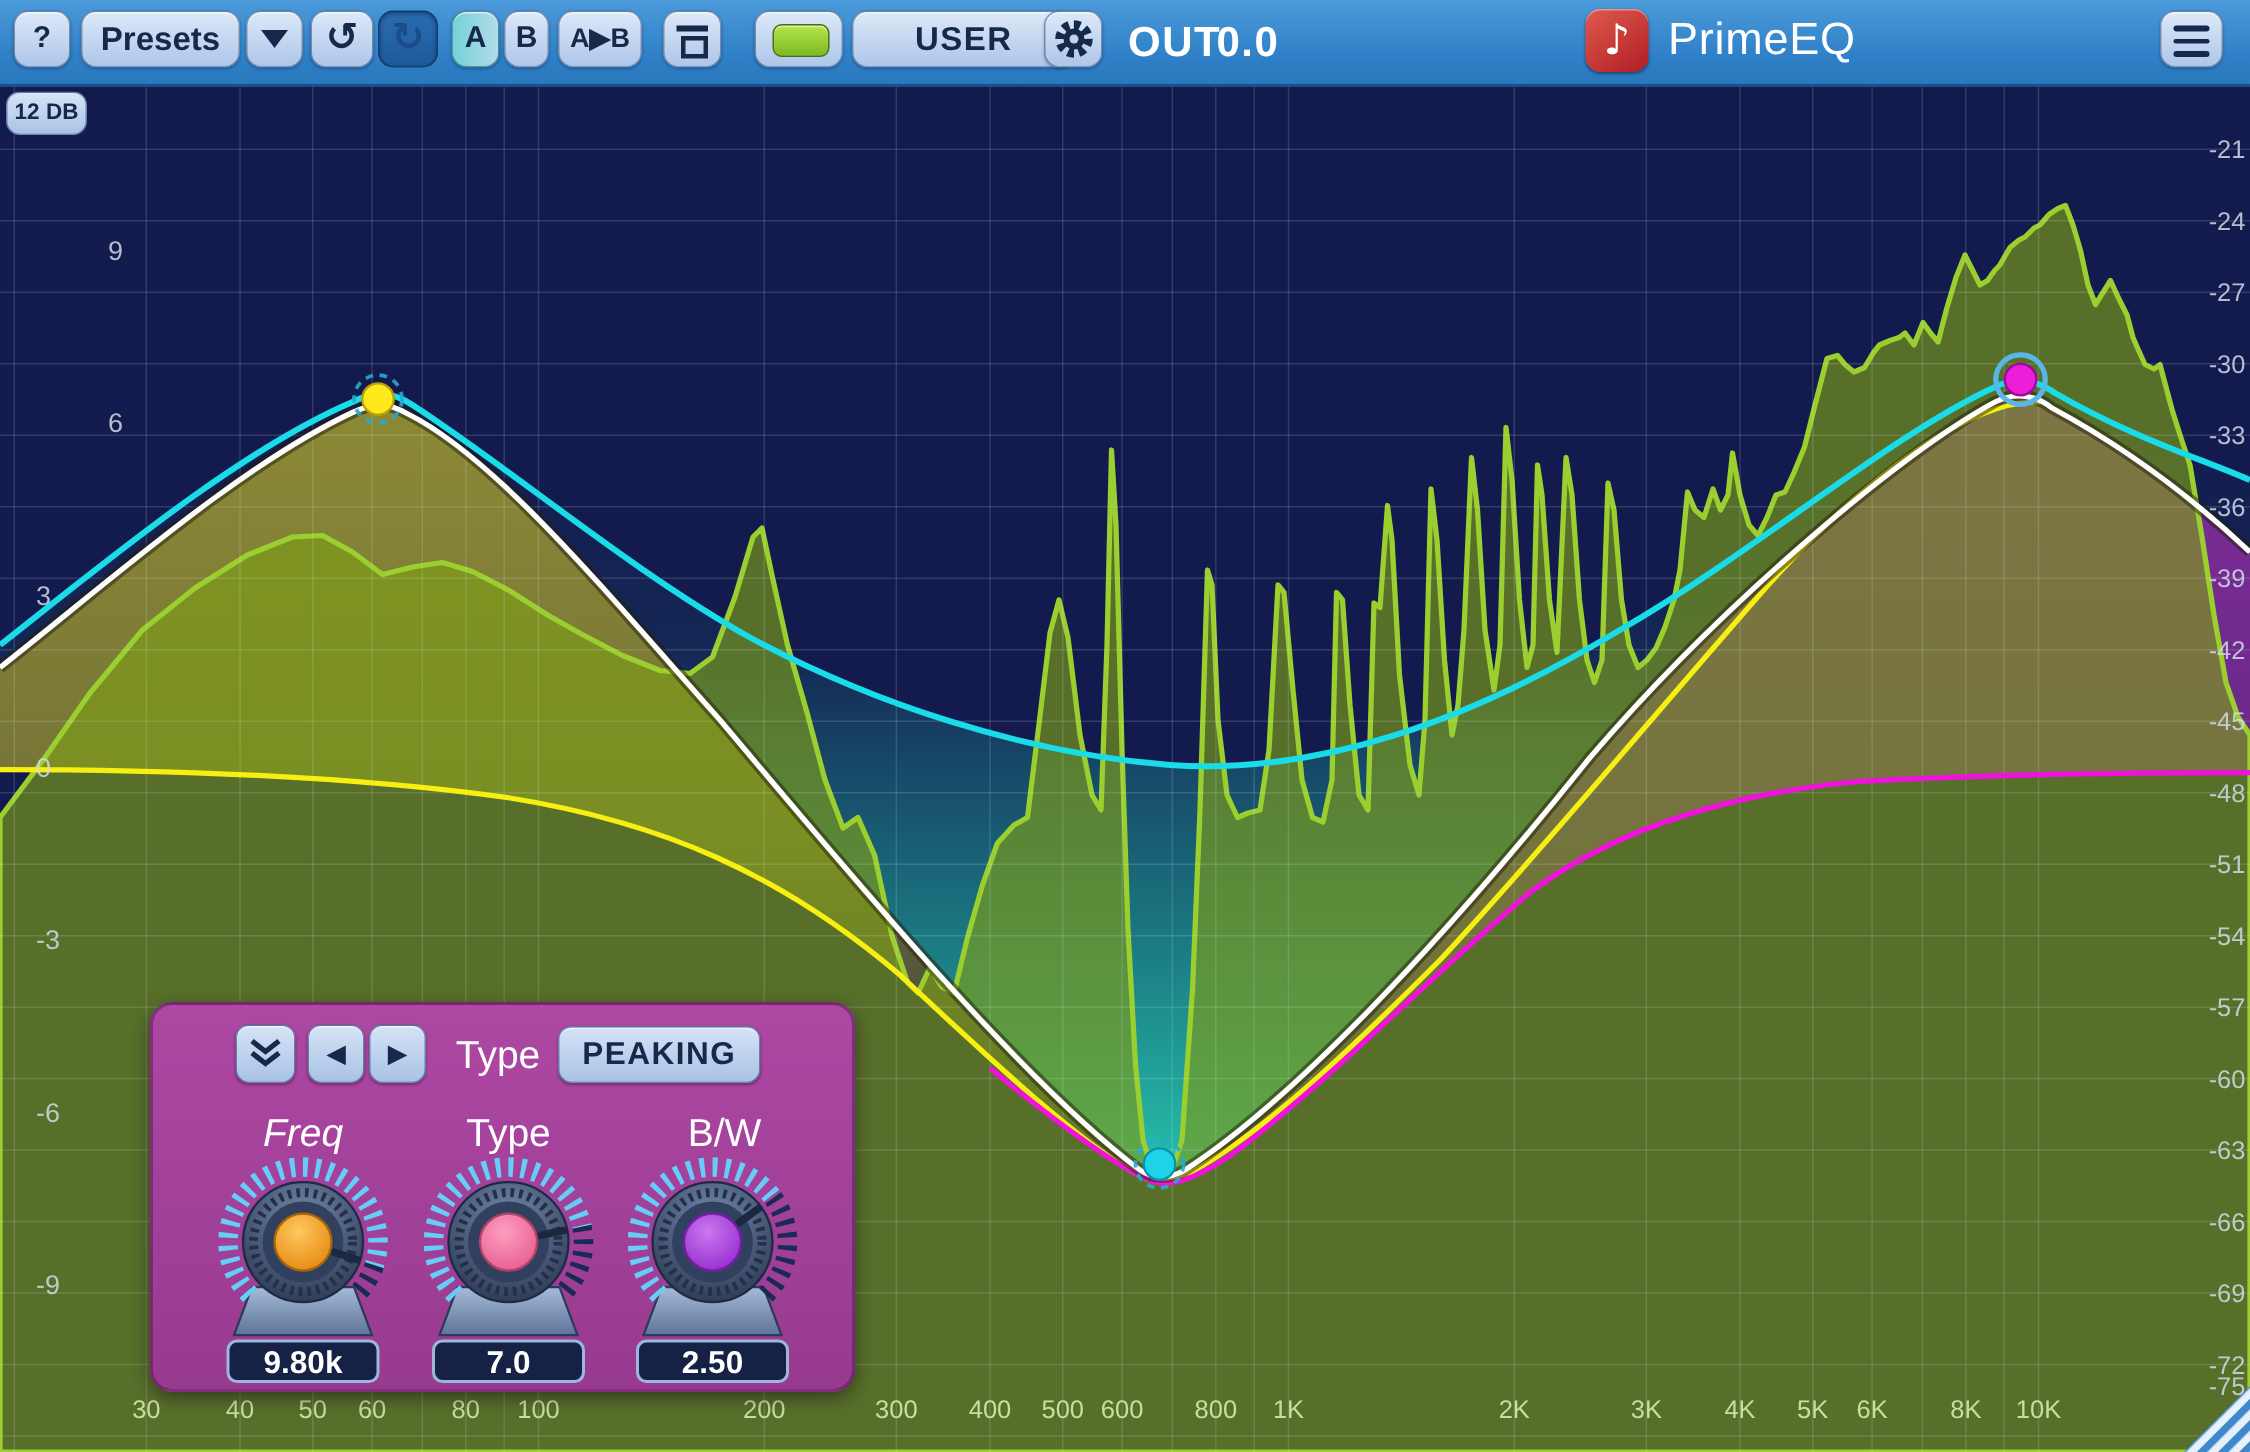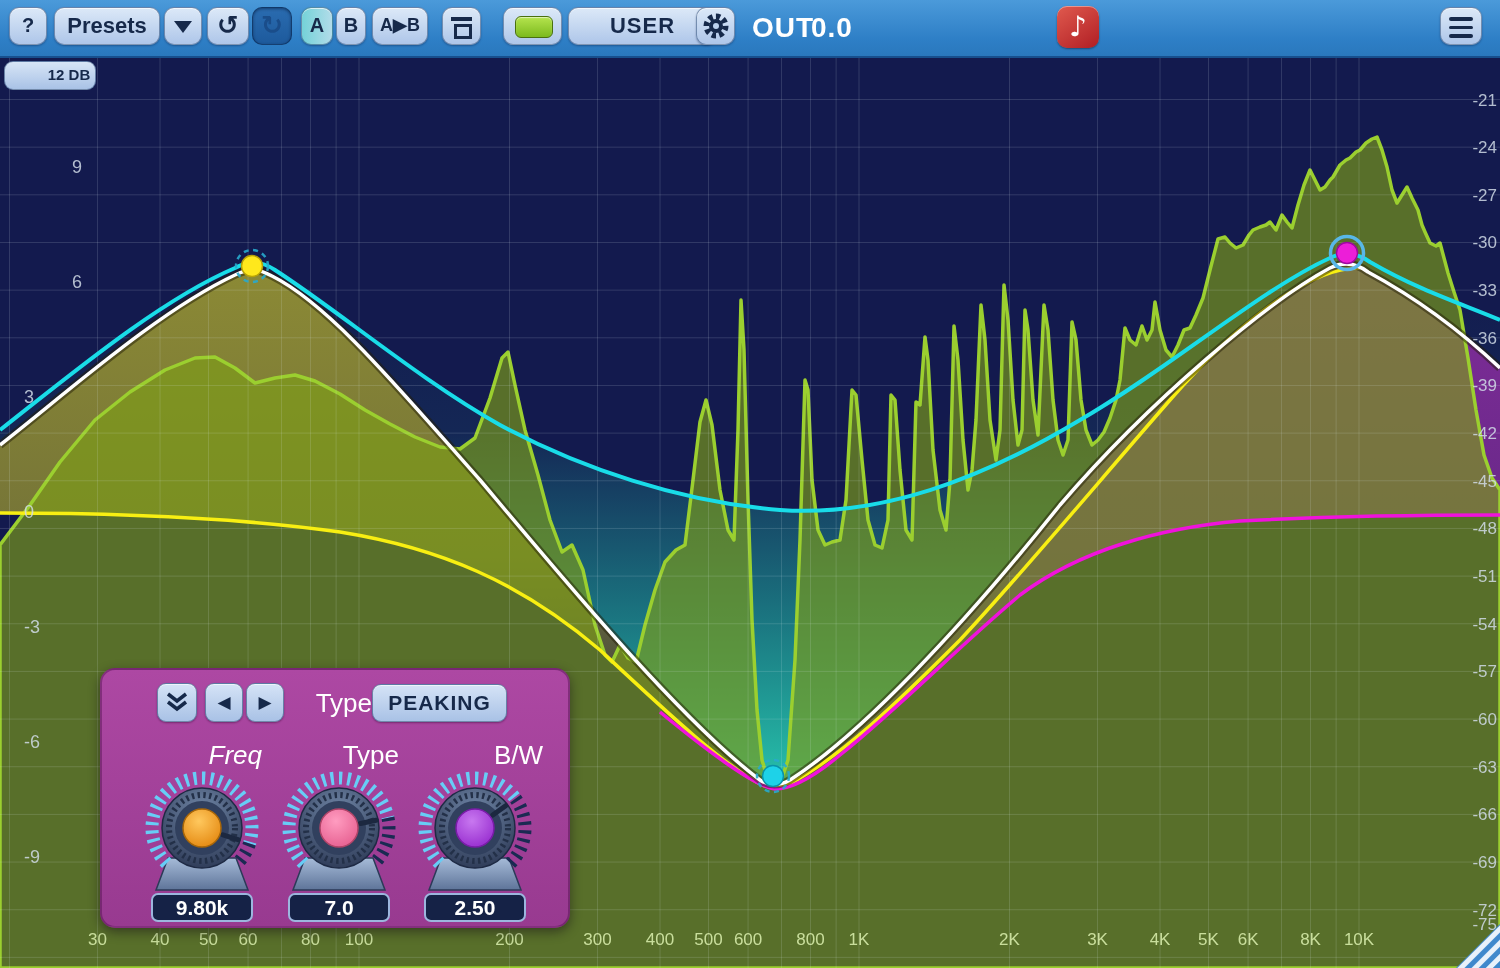--- a/index.html
+++ b/index.html
@@ -31,31 +31,31 @@
     background:linear-gradient(#b5e44e,#7cba1e);border:1.5px solid #49700f;
     box-shadow:inset 0 1px 1px rgba(255,255,255,.6);}
   .flaticon{position:absolute;left:8px;top:9px;width:21px;height:18px;}
   .flaticon .bar{position:absolute;left:0;top:0;width:21px;height:3.5px;background:#16294a;}
   .flaticon .sq{position:absolute;left:3px;top:7px;width:12px;height:9px;border:3px solid #16294a;}
   .menu-bars span{display:block;width:24px;height:3.5px;background:#16294a;margin:5px auto;border-radius:2px;}
   
   .range-btn{position:absolute;left:4px;top:61px;width:52px;height:27px;z-index:20;
     background:linear-gradient(#d7e5f6,#a9c2e6);border:1.5px solid rgba(16,48,96,.5);
     border-radius:9px;color:#16294a;font-weight:bold;font-size:15px;line-height:25px;
-    text-align:center;cursor:pointer;padding-left:38px;}
+    text-align:center;cursor:pointer;}
   
   #plot{position:absolute;left:0;top:0;z-index:1;}
   
   .panel{position:absolute;left:100px;top:668px;width:470px;height:260px;z-index:25;
     background:linear-gradient(#ad48a3,#983a90);border:2px solid rgba(70,10,70,.4);
     border-radius:15px;box-shadow:0 4px 12px rgba(10,0,20,.45);box-sizing:border-box;}
   .pbtn{position:absolute;box-sizing:border-box;background:linear-gradient(#d5e3f6,#a9c2e6);
     border:1.5px solid rgba(16,48,96,.5);border-radius:9px;color:#16294a;
     text-align:center;cursor:pointer;box-shadow:0 1px 2px rgba(40,0,40,.4), inset 0 1px 0 rgba(255,255,255,.6);}
-  .plabel{position:absolute;color:#fff;font-size:26px;font-weight:normal;text-align:right;}
+  .plabel{position:absolute;color:#fff;font-size:26px;font-weight:normal;text-align:center;}
   .knob-wrap{position:absolute;width:124px;height:158px;}
   .vbox-text{font-family:"Liberation Sans",sans-serif;font-weight:bold;}
 </style>
 </head>
 <body>
 
 <div id="app">
 
   <svg id="plot" width="1500" height="968" viewBox="0 0 1500 968">
     <defs>
@@ -272,20 +272,21 @@
     <div class="tbtn" style="left:696px;width:39px;">
       <svg width="30" height="30" style="margin-top:3px;" viewBox="-15 -15 30 30">
         <circle r="9.5" fill="none" stroke="#16294a" stroke-width="6" stroke-dasharray="4.2 3.2"></circle>
         <circle r="7" fill="#16294a"></circle>
         <circle r="3" fill="#bcd2ee"></circle>
       </svg>
     </div>
     <div class="tb-text" style="left:752px;">OUT</div>
     <div class="tb-text" style="left:811px;">0.0</div>
     <div class="logo" style="left:1057px;">♪</div>
+    <div class="app-title" style="left:1112px;">PrimeEQ</div>
     <div class="tbtn" style="left:1440px;width:42px;">
       <span class="menu-bars" style="display:block;padding-top:4px;">
           <span></span>
           <span></span>
           <span></span>
         </span>
     </div>
   </div>
 
   <div class="range-btn">12 DB</div>

